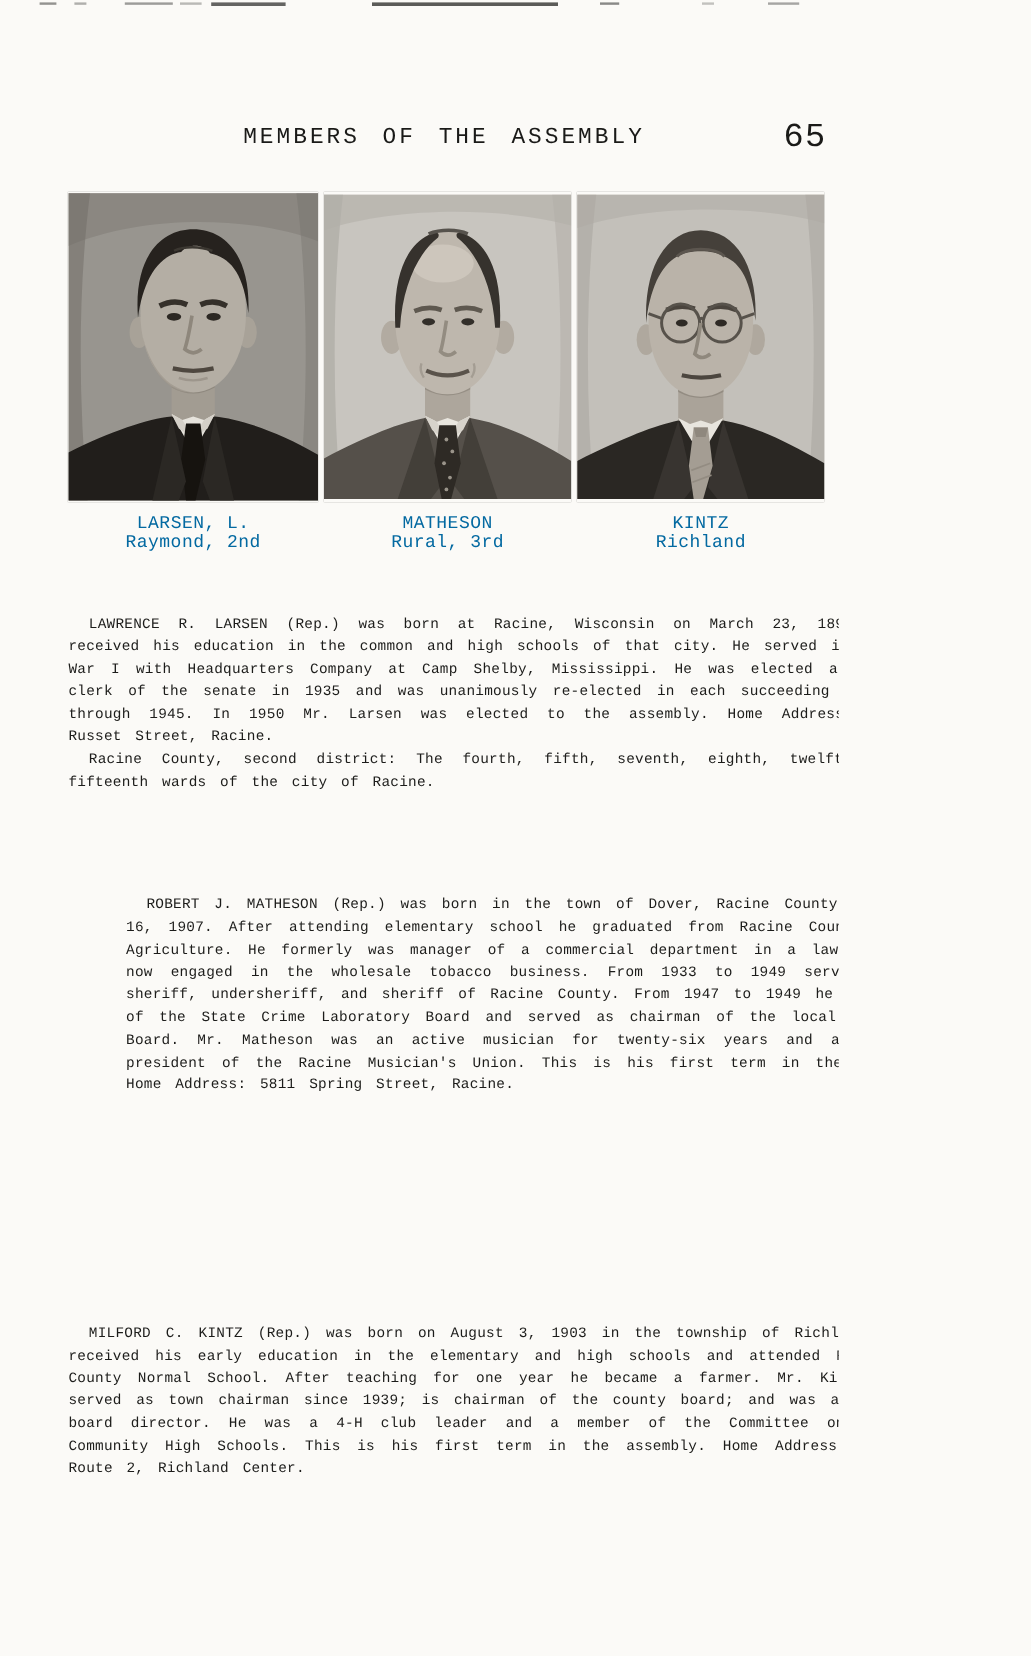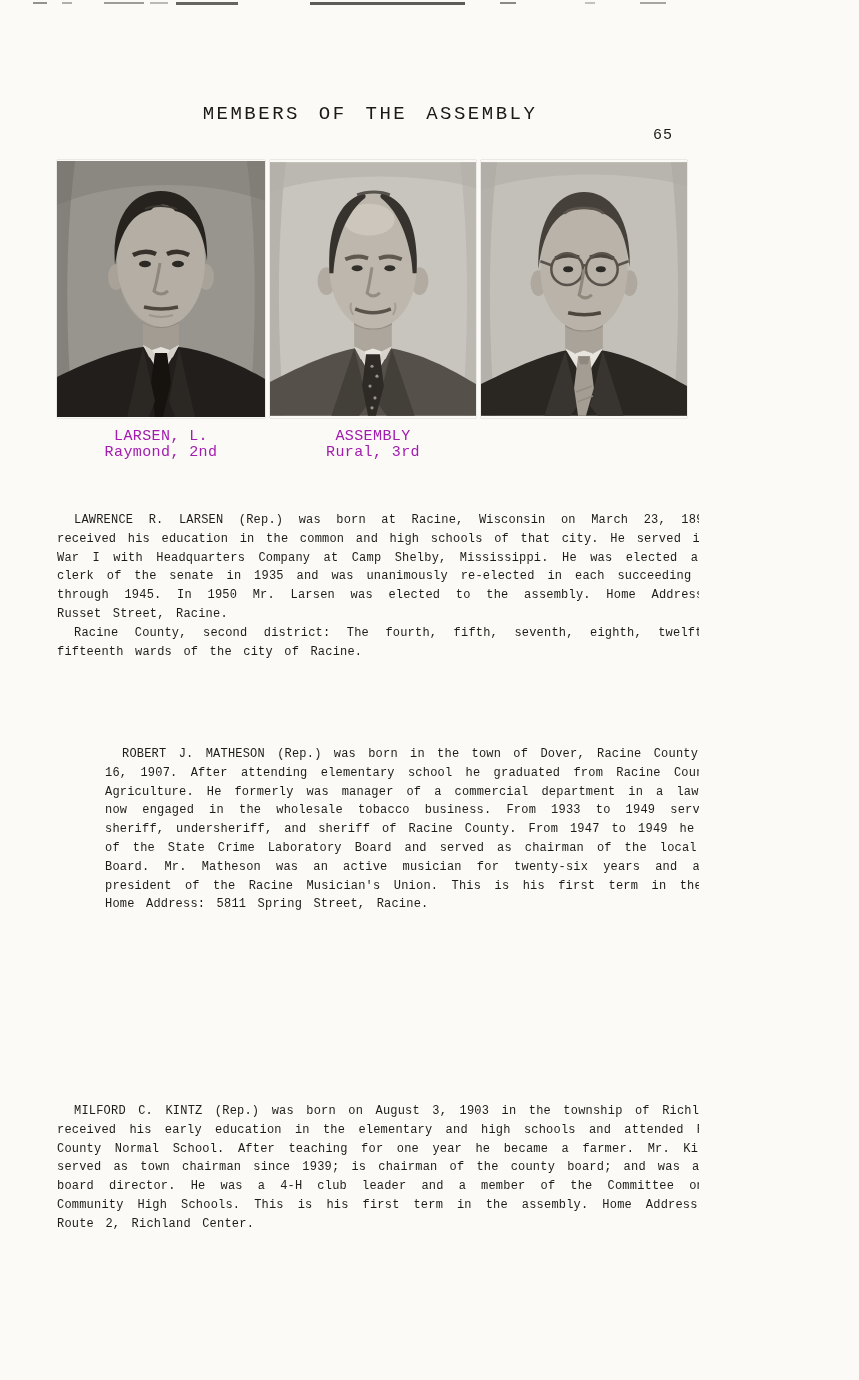--- a/index.html
+++ b/index.html
@@ -44,24 +44,23 @@
     text-align: center;
     font-size: 19px;
     letter-spacing: 2.5px;
     word-spacing: 5px;
     color: #1a1a18;
   }
   .page-number {
     position: absolute;
     top: 100px;
     left: 653px;
-    font-size: 15px;
+    font-size: 28px;
     letter-spacing: 1px;
     color: #1a1a18;
-    margin-top: 27px;
   }
 
   .photo-row {
     position: absolute;
     top: 160px;
     left: 57px;
     display: flex;
     column-gap: 5px;
   }
   .portrait-figure { margin: 0; padding: 0; }
@@ -71,21 +70,21 @@
   }
   .fig-1 .photo { width: 208px; height: 258px; }
   .fig-2 .photo { width: 206px; height: 258px; }
   .fig-3 .photo { width: 206px; height: 258px; }
   .caption {
     margin-top: 11px;
     text-align: center;
     font-size: 15px;
     line-height: 15.5px;
     letter-spacing: .4px;
-    color: #a21caf;
+    color: #0369a1;
   }
 
   .bio-section {
     position: absolute;
     left: 57px;
     width: 699px;
     font-size: 12px;
     line-height: 18.8px;
     text-align: justify;
   }
@@ -188,21 +187,21 @@
         <path d="M85,186 L95,191 L104,208 L91,198 Z" fill="#d7d3cb"></path>
         <path d="M123,186 L113,191 L104,208 L117,198 Z" fill="#d7d3cb"></path>
         <path d="M97,194 L111,194 L115,226 L107,256 L99,256 L93,226 Z" fill="#2e2a25"></path>
         <circle cx="103" cy="206" r="1.6" fill="#9a948a"></circle>
         <circle cx="108" cy="216" r="1.6" fill="#9a948a"></circle>
         <circle cx="101" cy="226" r="1.6" fill="#9a948a"></circle>
         <circle cx="106" cy="238" r="1.6" fill="#9a948a"></circle>
         <circle cx="103" cy="248" r="1.6" fill="#9a948a"></circle>
       </svg>
       <figcaption class="caption">
-        <div>ASSEMBLY</div>
+        <div>MATHESON</div>
         <div>Rural, 3rd</div>
       </figcaption>
     </figure>
 
     <figure class="portrait-figure fig-3">
       <svg class="photo" viewBox="0 0 208 256">
         <rect width="208" height="256" fill="#c3c0ba"></rect>
         <path d="M0,0 V256 H14 C7,170 7,80 16,0 Z" fill="#a5a29c" opacity="0.5"></path>
         <path d="M208,0 V256 H194 C201,170 201,80 192,0 Z" fill="#a5a29c" opacity="0.5"></path>
         <path d="M0,0 H208 V24 C150,8 60,8 0,28 Z" fill="#adaaa4" opacity="0.5"></path>
@@ -226,20 +225,24 @@
         <path d="M88,152 Q104,156 121,152" stroke="#4c463f" stroke-width="3.5" fill="none"></path>
         <path d="M0,256 L0,224 C40,204 66,194 85,190 L104,196 L123,190 C146,194 170,204 208,226 L208,256 Z" fill="#2a2723"></path>
         <path d="M64,256 L85,190 L98,246 L90,256 Z" fill="#383430"></path>
         <path d="M144,256 L123,190 L110,246 L118,256 Z" fill="#383430"></path>
         <path d="M85,188 L104,220 L123,188 L113,193 L104,190 L95,193 Z" fill="#e8e5de"></path>
         <path d="M98,196 L110,196 L114,228 L106,256 L98,256 L94,228 Z" fill="#a49d93"></path>
         <path d="M98,196 L110,196 L108,204 L100,204 Z" fill="#8f887e"></path>
         <path d="M96,232 L112,226" stroke="#938c82" stroke-width="1.5"></path>
         <path d="M97,242 L113,236" stroke="#938c82" stroke-width="1.5"></path>
       </svg>
+      <figcaption class="caption">
+        <div>KINTZ</div>
+        <div>Richland</div>
+      </figcaption>
     </figure>
 
   </div>
 
   <div class="bio-section section-larsen">
     <p>LAWRENCE R. LARSEN (Rep.) was born at Racine, Wisconsin on March 23, 1897, and received his education in the common and high schools of that city. He served in World War I with Headquarters Company at Camp Shelby, Mississippi. He was elected as chief clerk of the senate in 1935 and was unanimously re-elected in each succeeding session through 1945. In 1950 Mr. Larsen was elected to the assembly. Home Address: 1028 Russet Street, Racine.</p>
     <p>Racine County, second district: The fourth, fifth, seventh, eighth, twelfth, and fifteenth wards of the city of Racine.</p>
   </div>
 
   <div class="bio-section section-matheson">

